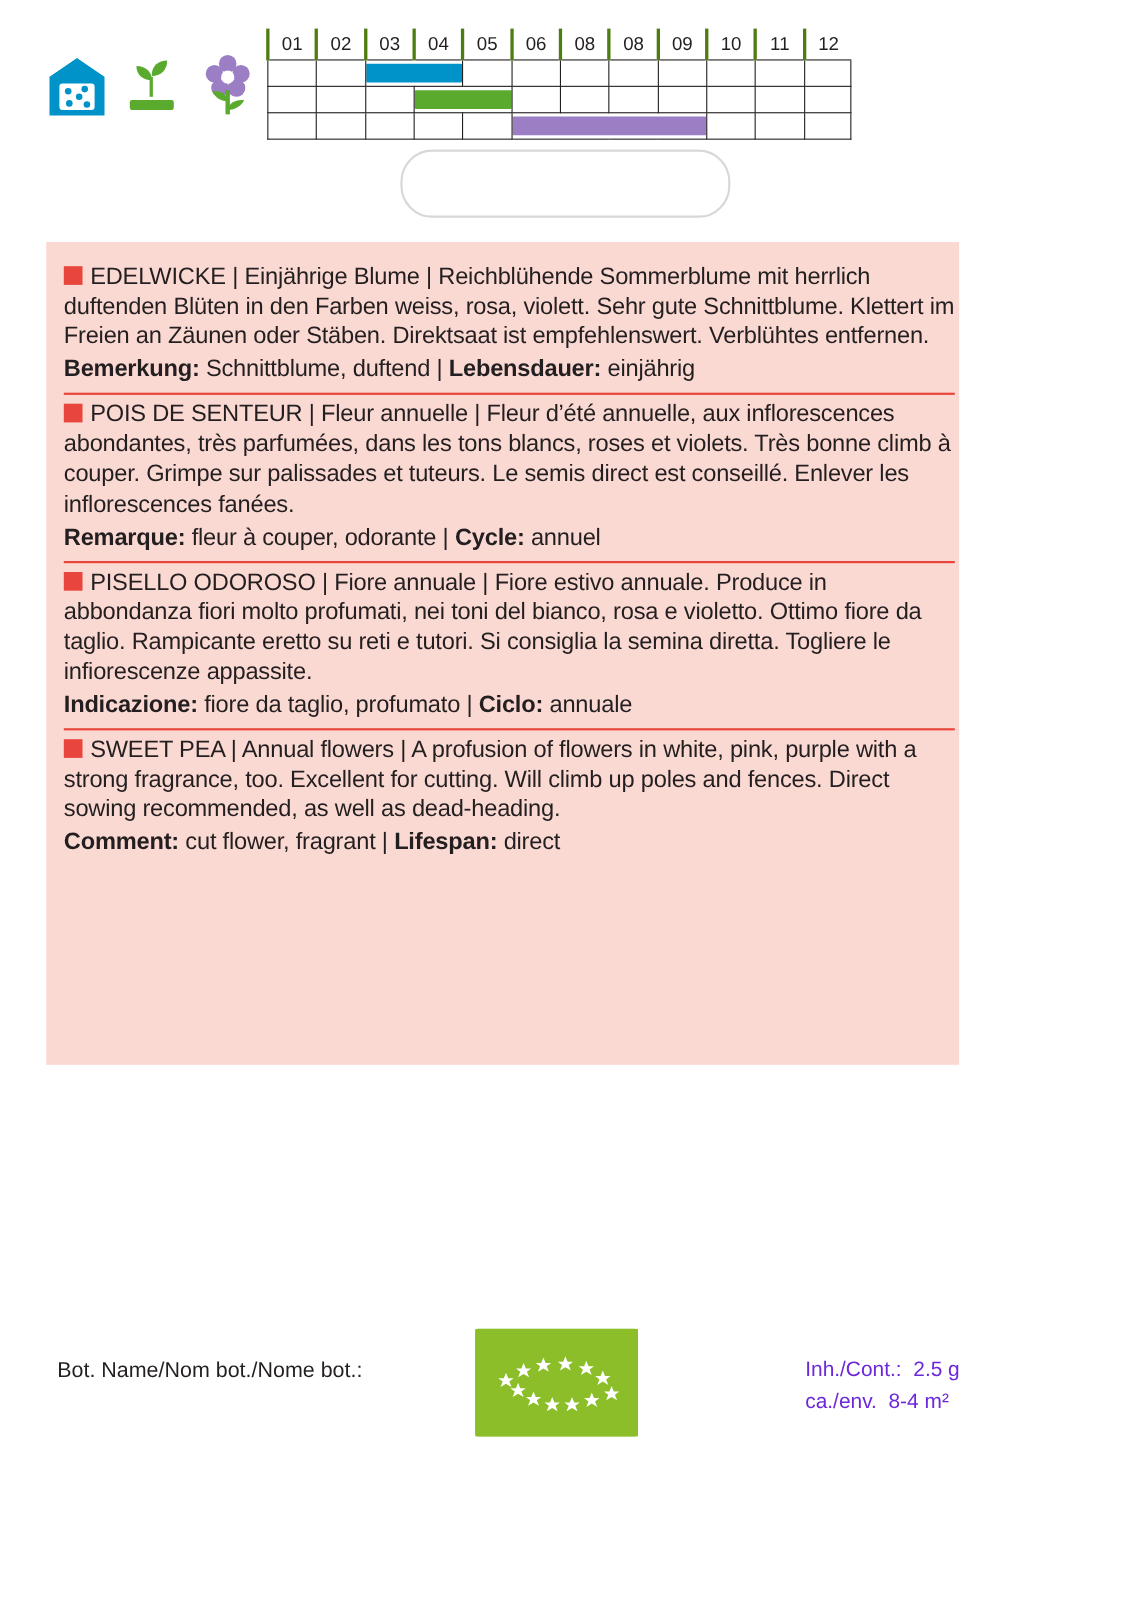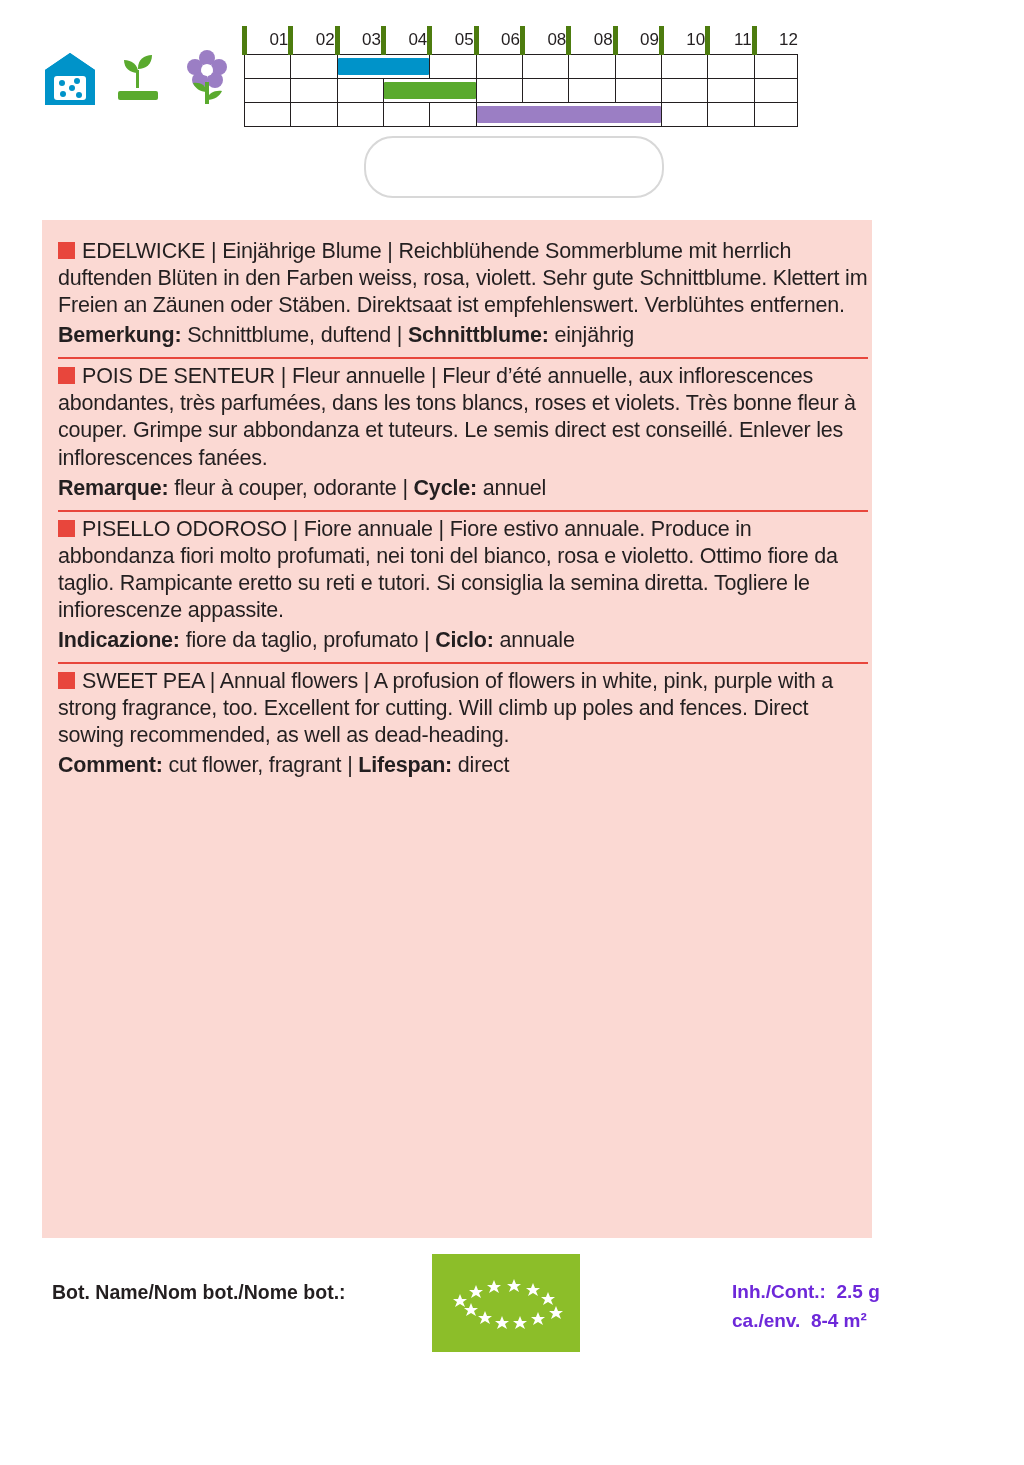--- a/index.html
+++ b/index.html
@@ -67,22 +67,21 @@
   .cal-head th {
     border: none;
     border-bottom: 1px solid #231f20;
     font-weight: 400;
     font-size: 17px;
     font-family: "Liberation Sans", sans-serif;
     color: #231f20;
     height: 28px;
   }
   .cal-head th.sep {
-    border-left: 5px solid #4d7c0f;
-    text-align: right;
+    border-left: 3px solid #4d7c0f;
   }
   .cal-row td { height: 23px; }
 
   .bar {
     height: 17px;
     border-radius: 1px;
   }
   .bar-sow   { background: #0093c9; }
   .bar-plant { background: #5aaa2e; }
   .bar-bloom { background: #9b7ec4; }
@@ -97,21 +96,21 @@
     border-radius: 29px;
     background: #ffffff;
   }
 
   
   .desc-block {
     position: absolute;
     left: 30px;
     top: 212px;
     width: 830px;
-    height: 1018px;
+    height: 748px;
     background: #fbd9d3;
     padding: 14px 4px 0 16px;
     box-sizing: border-box;
   }
   .lang-sec {
     padding: 4px 0 8px 0;
   }
   .lang-sec + .lang-sec {
     border-top: 2px solid #e8463c;
   }
@@ -143,24 +142,23 @@
     right: 10px;
     top: 0;
     width: 120px;
     height: 1290px;
   }
 
   
   .bottom {
     position: absolute;
     left: 0;
-    top: 1242px;
+    top: 1196px;
     width: 1000px;
     height: 140px;
-    font-weight: bold;
   }
   .botname {
     position: absolute;
     left: 40px;
     top: 28px;
     font-size: 19.5px;
     line-height: 1.5;
     color: #231f20;
   }
   .botname .ital { font-style: italic; }
@@ -304,28 +302,28 @@
 
   <div class="desc-block">
 
     <div class="lang-sec">
       <p>
         <span class="sq"></span><span class="cname">EDELWICKE</span> | <span>Einjährige Blume</span> | <span>Reichblühende Sommerblume mit herrlich duftenden Blüten in den Farben weiss, rosa, violett. Sehr gute Schnittblume. Klettert im Freien an Zäunen oder Stäben. Direktsaat ist empfehlenswert. Verblühtes entfernen.</span>
       </p>
       <p class="note-line">
         <b>Bemerkung:</b>
         <span>Schnittblume, duftend</span>
-        | <b>Schnittblume:</b>
+        | <b>Lebensdauer:</b>
         <span>einjährig</span>
       </p>
     </div>
 
     <div class="lang-sec">
       <p>
-        <span class="sq"></span><span class="cname">POIS DE SENTEUR</span> | <span>Fleur annuelle</span> | <span>Fleur d’été annuelle, aux inflorescences abondantes, très parfumées, dans les tons blancs, roses et violets. Très bonne fleur à couper. Grimpe sur abbondanza et tuteurs. Le semis direct est conseillé. Enlever les inflorescences fanées.</span>
+        <span class="sq"></span><span class="cname">POIS DE SENTEUR</span> | <span>Fleur annuelle</span> | <span>Fleur d’été annuelle, aux inflorescences abondantes, très parfumées, dans les tons blancs, roses et violets. Très bonne climb à couper. Grimpe sur palissades et tuteurs. Le semis direct est conseillé. Enlever les inflorescences fanées.</span>
       </p>
       <p class="note-line">
         <b>Remarque:</b>
         <span>fleur à couper, odorante</span>
         | <b>Cycle:</b>
         <span>annuel</span>
       </p>
     </div>
 
     <div class="lang-sec">

